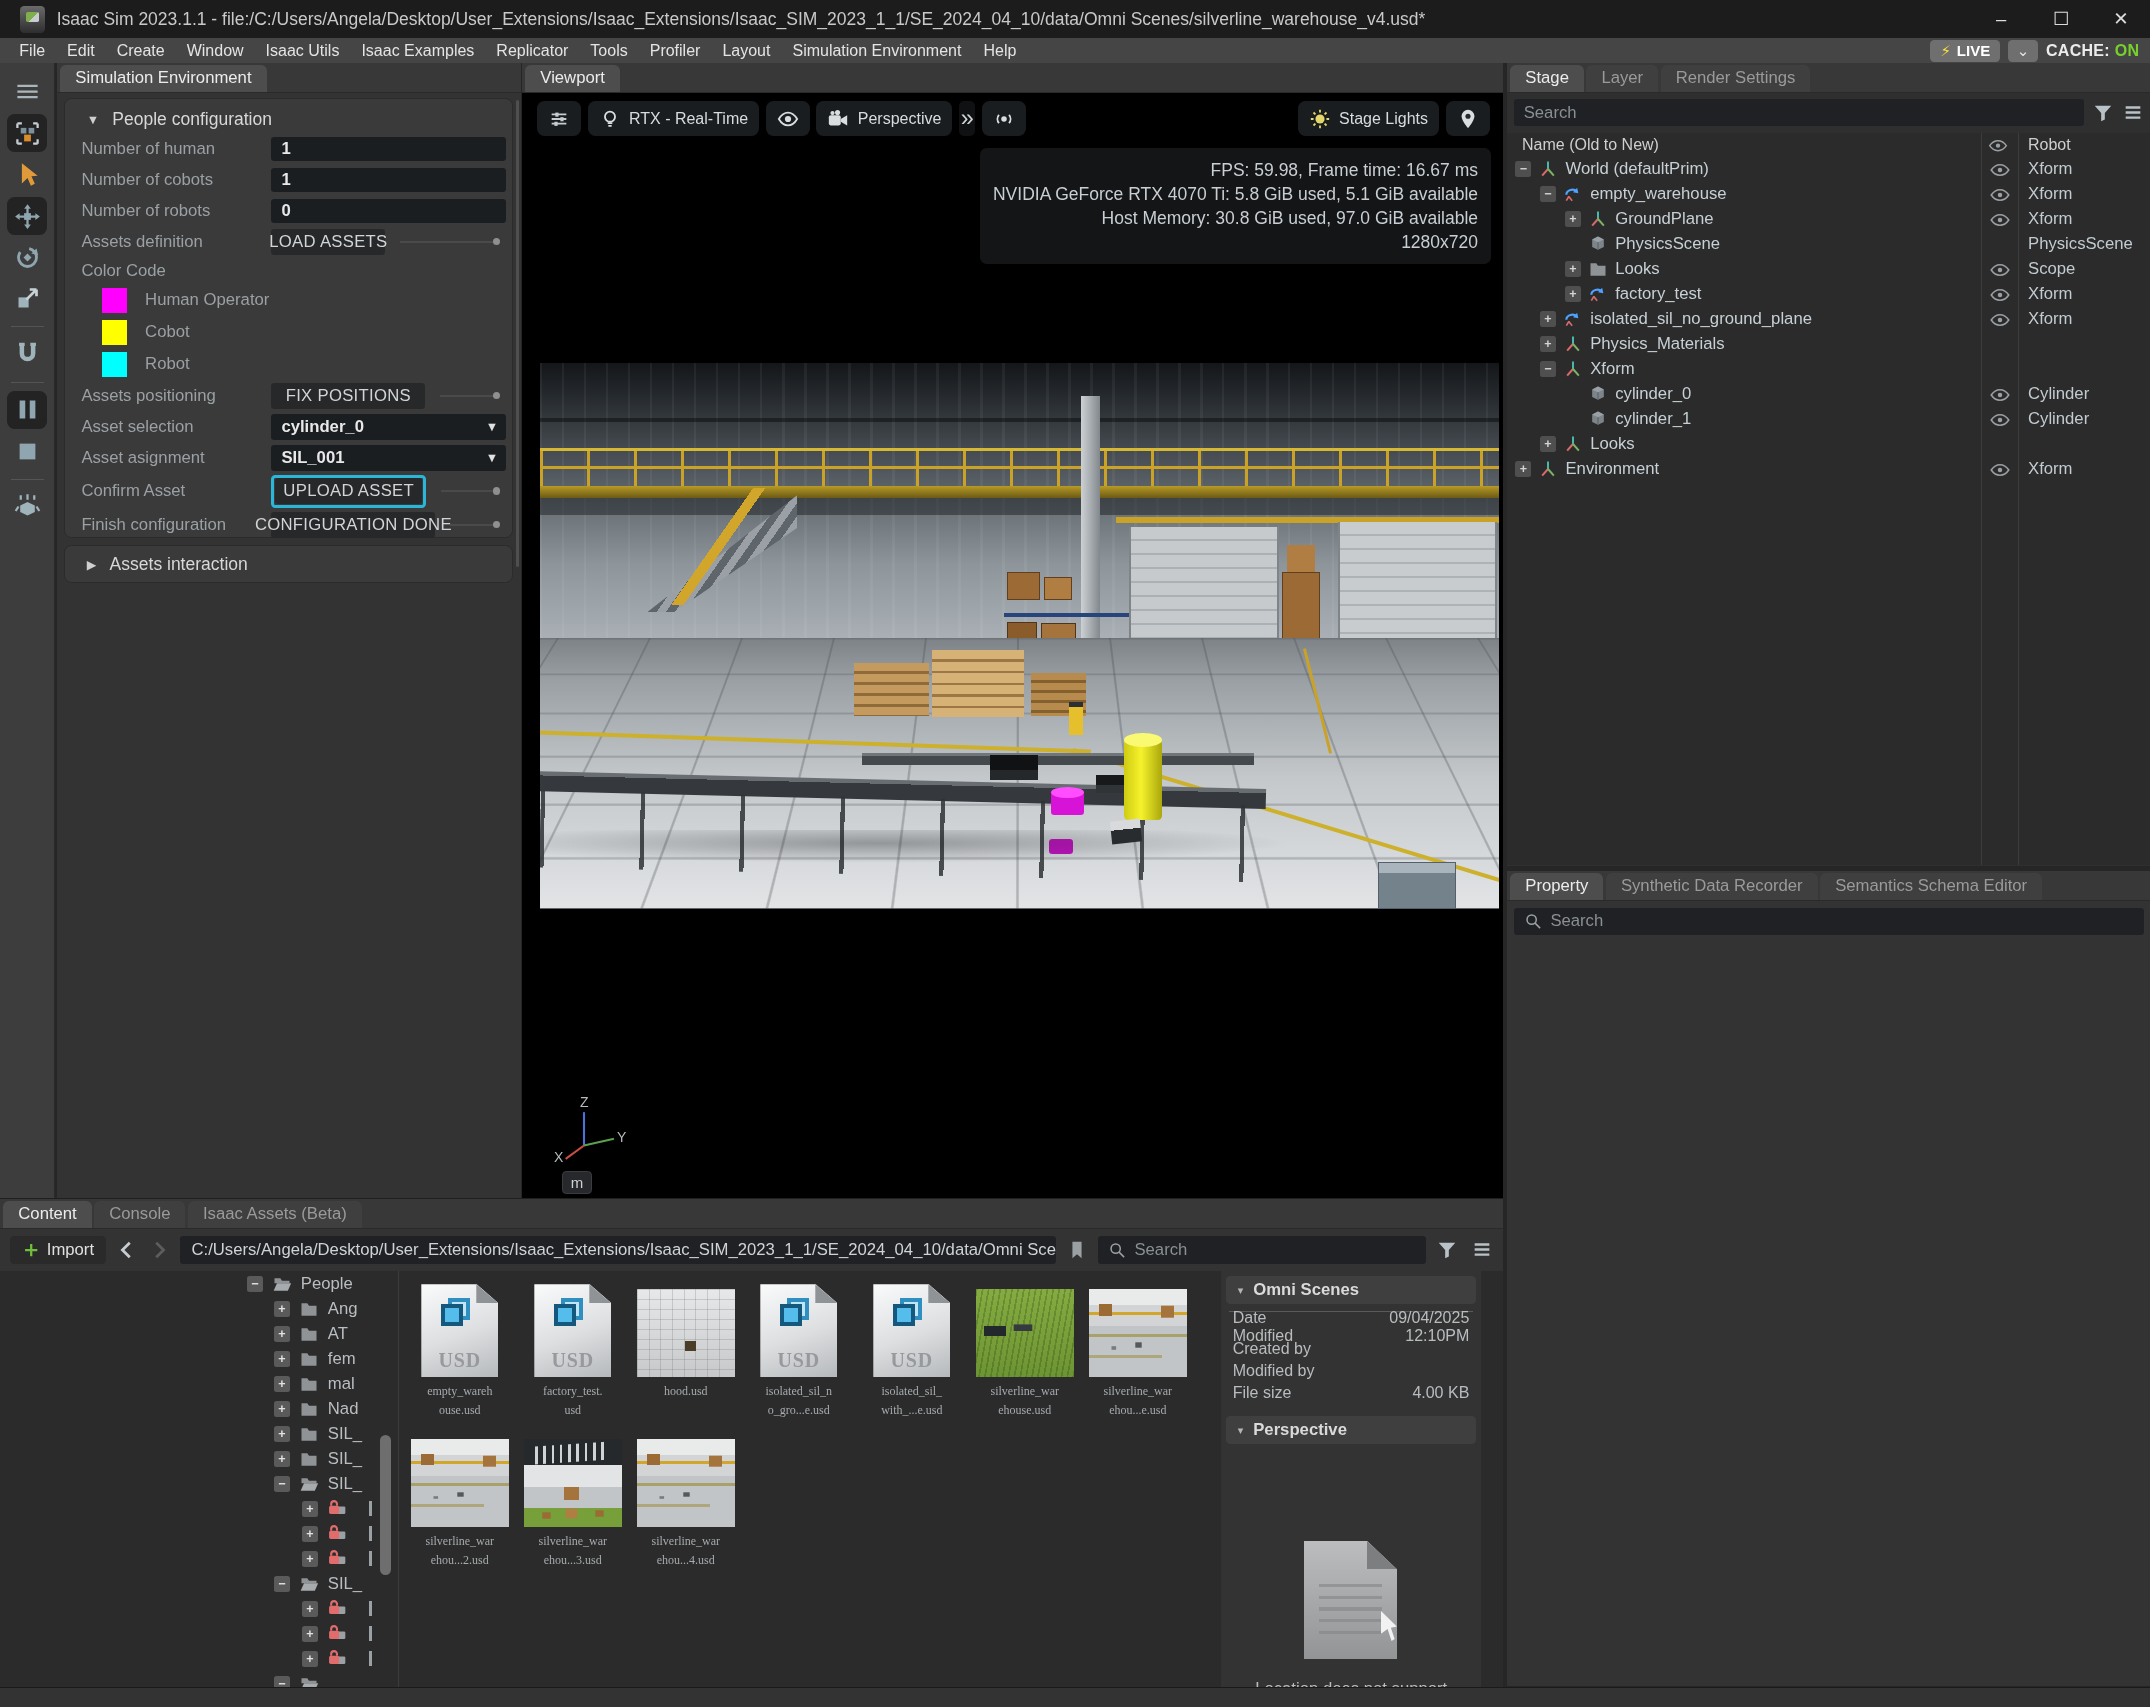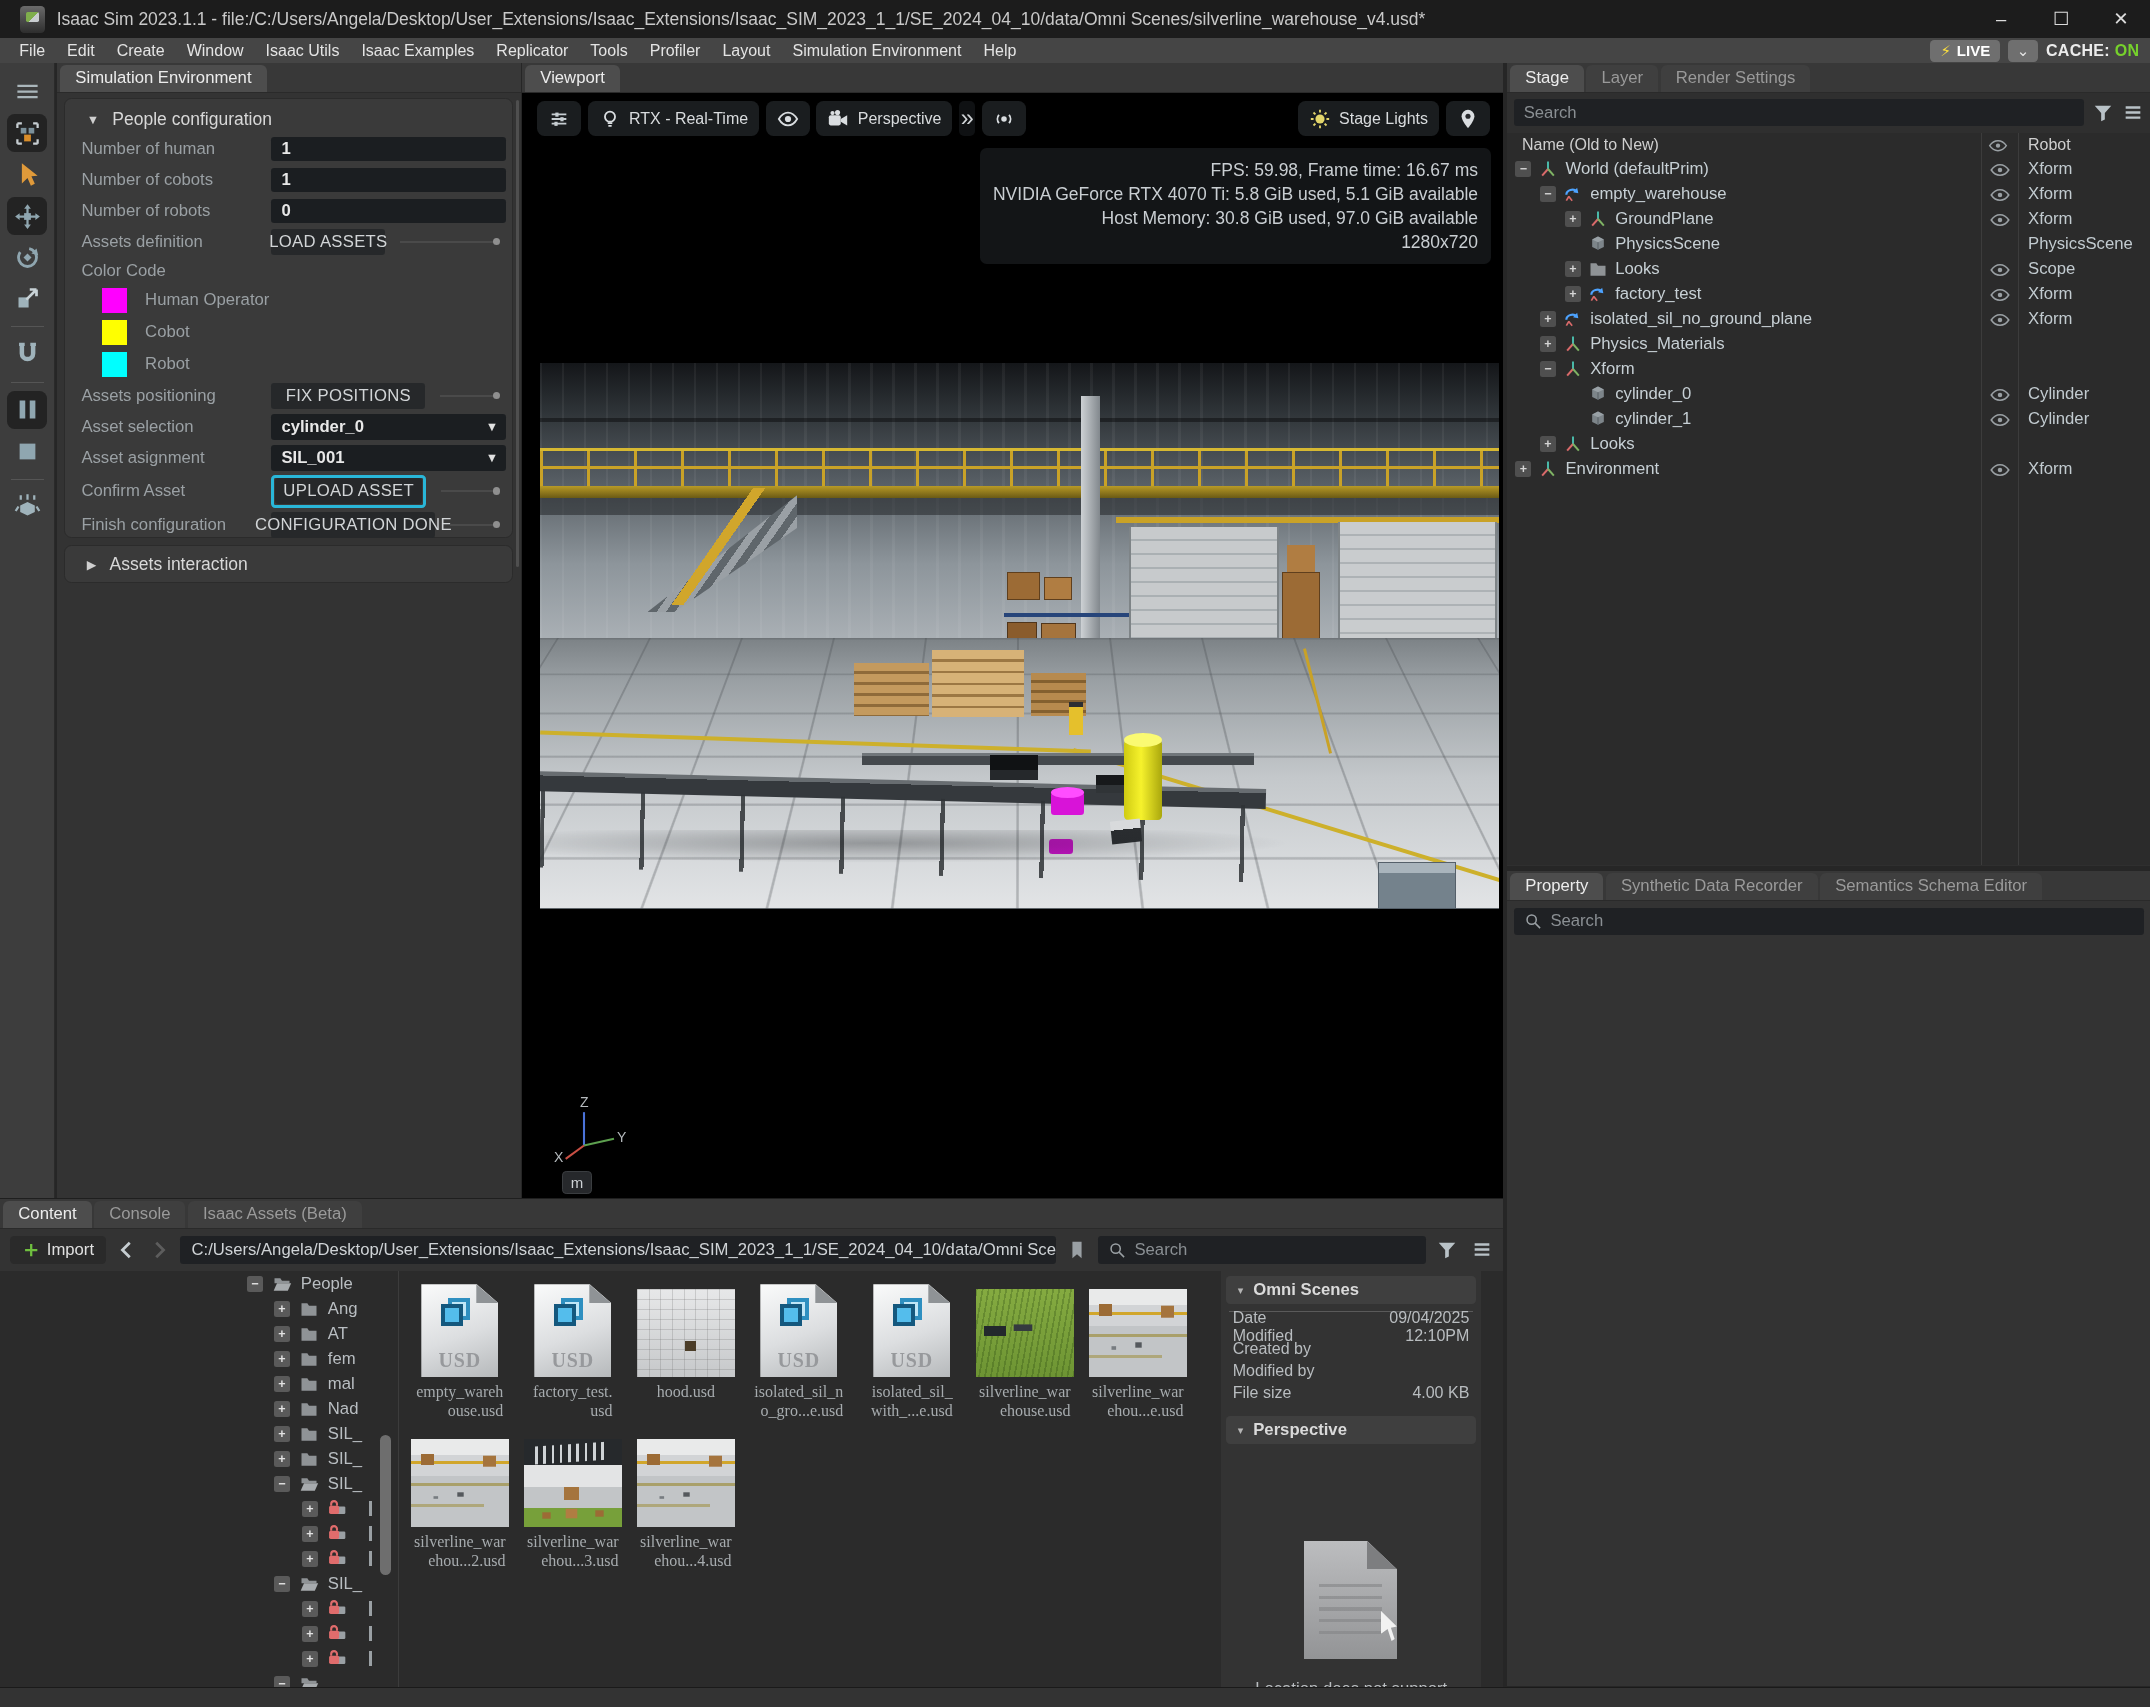--- a/index.html
+++ b/index.html
@@ -118,21 +118,21 @@
   .crow { height:25px; display:flex; align-items:center; font-size:16.7px; color:#b9bec2; }
   .crow .exp { width:16px; height:16px; background:#5a5a5a; border-radius:2.5px; color:#e2e2e2; font-size:12.5px; font-weight:bold;
     display:flex; align-items:center; justify-content:center; margin-right:7.5px; flex:0 0 auto; }
   .crow .ticon { width:22px; height:20px; margin-right:8.3px; flex:0 0 auto; }
   .clip-bar { width:2.5px; height:15px; background:#9aa0a4; margin-left:13.3px; }
   .cp-tree-scroll { position:absolute; right:6.7px; top:164px; width:11.7px; height:140px; background:#6e6e6e; border-radius:5.8px; }
   .cp-grid { position:absolute; left:400px; top:0; width:819px; bottom:0; display:flex; flex-wrap:wrap;
     align-content:flex-start; padding:8.3px 0 0 3.3px; }
   .file-item { width:113px; margin-bottom:8.3px; display:flex; flex-direction:column; align-items:center;font-family:Liberation Serif, serif; }
   .thumb-wrap { width:113px; height:98px; display:flex; align-items:flex-end; justify-content:center; }
-  .file-label { margin-top:5px; font-size:16px; line-height:19px; color:#a6abae; text-align:right; white-space:pre-line; }
+  .file-label { margin-top:5px; font-size:12px; line-height:19px; color:#a6abae; text-align:center; white-space:pre-line; }
   .usd-file { position:relative; width:77px; height:93px; background:linear-gradient(160deg,#fafbfb 0%,#dcdee0 55%,#b6b9bb 100%);
     clip-path:polygon(0 0,72% 0,100% 20%,100% 100%,0 100%); }
   .usd-file .fold { position:absolute; right:0; top:0; width:22px; height:19px; background:#8f9396;
     clip-path:polygon(0 0,100% 100%,0 100%); }
   .usd-file .sq2 { position:absolute; left:27px; top:13.3px; width:22px; height:22px; border:4.2px solid #2e8fc0; background:#bfe6f7; }
   .usd-file .sq1 { position:absolute; left:20px; top:20px; width:22px; height:22px; border:4.2px solid #14587e; background:#54bdec; }
   .usd-file .usd-txt { position:absolute; bottom:5px; width:100%; text-align:center; font-weight:bold; font-size:20px; color:#97999c; letter-spacing:0.8px; }
   .thumb { width:98px; height:88px; position:relative; overflow:hidden; }
   .thumb-floor { background:linear-gradient(180deg,#e7e8e9,#c6c8ca);}
   .thumb-floor::before { content:""; position:absolute; inset:0;

